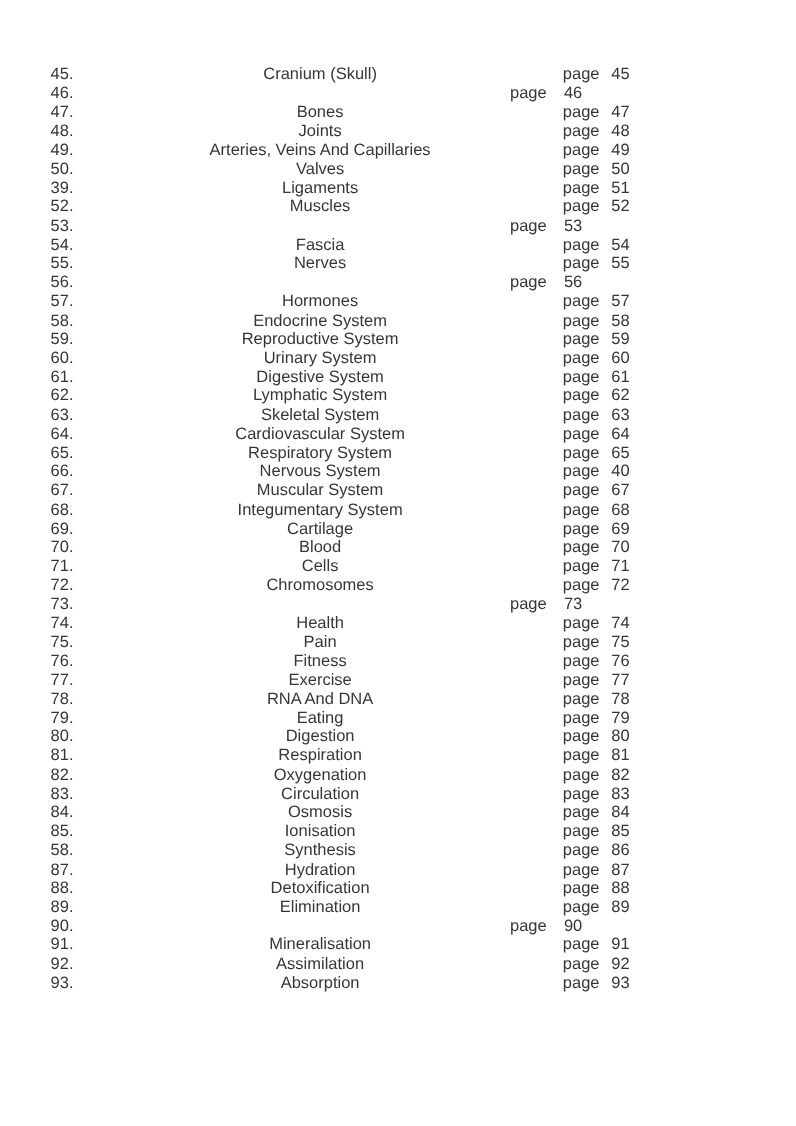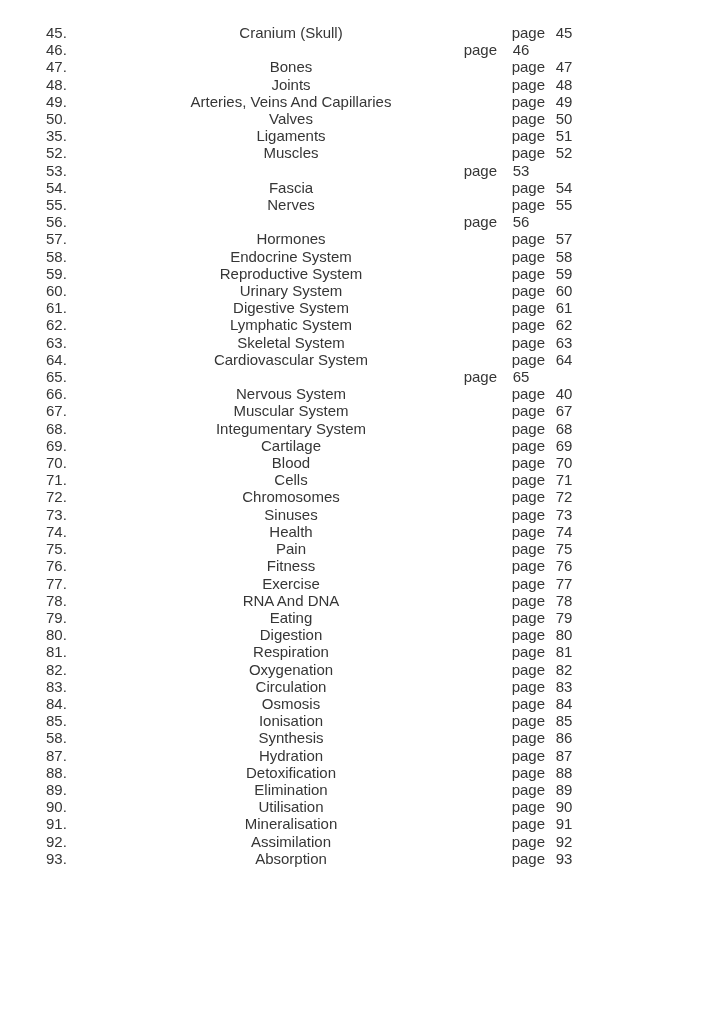--- a/index.html
+++ b/index.html
@@ -14,21 +14,21 @@
     color: #363636;
     overflow: hidden;
   }
   .doc-page {
     width: 724px;
     height: 1024px;
     background: #ffffff;
     box-sizing: border-box;
   }
   .toc-list {
-    padding: 24px 0 0 46px;
+    padding: 59px 0 0 46px;
   }
   .toc-row {
     display: grid;
     grid-template-columns: 39px 412px 48px 38px;
     font-size: 15px;
     line-height: 17.2px;
     white-space: nowrap;
   }
   .col-num       { text-align: left; }
   .col-title     { text-align: center; }
@@ -75,21 +75,21 @@
   </div>
 
   <div class="toc-row">
     <span class="col-num">50.</span>
     <span class="col-title">Valves</span>
     <span class="col-pagelabel">page</span>
     <span class="col-pagenum">50</span>
   </div>
 
   <div class="toc-row">
-    <span class="col-num">35.</span>
+    <span class="col-num">39.</span>
     <span class="col-title">Ligaments</span>
     <span class="col-pagelabel">page</span>
     <span class="col-pagenum">51</span>
   </div>
 
   <div class="toc-row">
     <span class="col-num">52.</span>
     <span class="col-title">Muscles</span>
     <span class="col-pagelabel">page</span>
     <span class="col-pagenum">52</span>
@@ -172,20 +172,21 @@
 
   <div class="toc-row">
     <span class="col-num">64.</span>
     <span class="col-title">Cardiovascular System</span>
     <span class="col-pagelabel">page</span>
     <span class="col-pagenum">64</span>
   </div>
 
   <div class="toc-row">
     <span class="col-num">65.</span>
+    <span class="col-title">Respiratory System</span>
     <span class="col-pagelabel">page</span>
     <span class="col-pagenum">65</span>
   </div>
 
   <div class="toc-row">
     <span class="col-num">66.</span>
     <span class="col-title">Nervous System</span>
     <span class="col-pagelabel">page</span>
     <span class="col-pagenum">40</span>
   </div>
@@ -227,21 +228,20 @@
 
   <div class="toc-row">
     <span class="col-num">72.</span>
     <span class="col-title">Chromosomes</span>
     <span class="col-pagelabel">page</span>
     <span class="col-pagenum">72</span>
   </div>
 
   <div class="toc-row">
     <span class="col-num">73.</span>
-    <span class="col-title">Sinuses</span>
     <span class="col-pagelabel">page</span>
     <span class="col-pagenum">73</span>
   </div>
 
   <div class="toc-row">
     <span class="col-num">74.</span>
     <span class="col-title">Health</span>
     <span class="col-pagelabel">page</span>
     <span class="col-pagenum">74</span>
   </div>
@@ -346,21 +346,20 @@
 
   <div class="toc-row">
     <span class="col-num">89.</span>
     <span class="col-title">Elimination</span>
     <span class="col-pagelabel">page</span>
     <span class="col-pagenum">89</span>
   </div>
 
   <div class="toc-row">
     <span class="col-num">90.</span>
-    <span class="col-title">Utilisation</span>
     <span class="col-pagelabel">page</span>
     <span class="col-pagenum">90</span>
   </div>
 
   <div class="toc-row">
     <span class="col-num">91.</span>
     <span class="col-title">Mineralisation</span>
     <span class="col-pagelabel">page</span>
     <span class="col-pagenum">91</span>
   </div>

